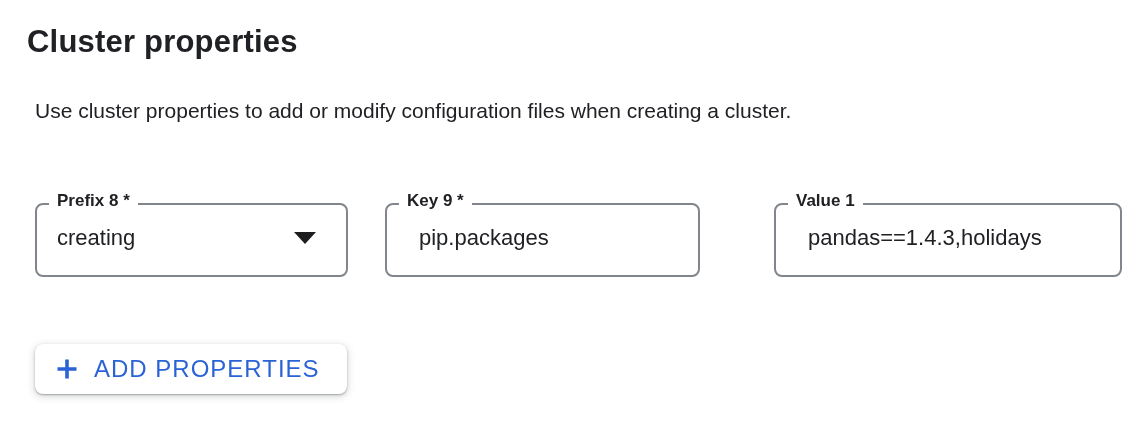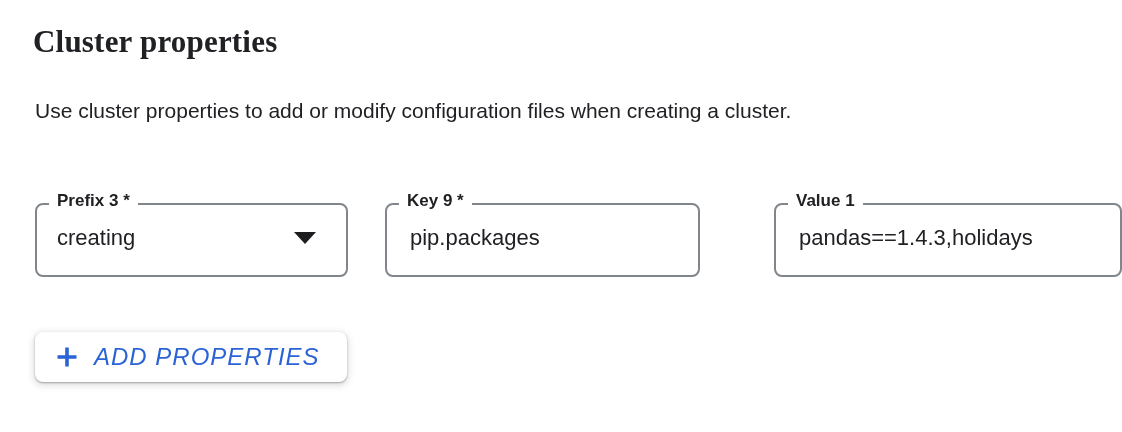--- a/index.html
+++ b/index.html
@@ -13,29 +13,28 @@
     color: var(--text-primary, #202124);
   }
   .stage {
     position: relative;
     width: 1122px;
     height: 432px;
     background: #ffffff;
   }
   .page-title {
     position: absolute;
-    left: 33px;
+    left: 27px;
     top: 22px;
     margin: 0;
     font-size: 31px;
     font-weight: 700;
     line-height: 40px;
     letter-spacing: 0.2px;
     color: var(--text-primary, #202124);
-    font-family: Liberation Serif, serif;
   }
   .page-description {
     position: absolute;
     left: 35px;
     top: 96px;
     margin: 0;
     font-size: 21px;
     font-weight: 400;
     line-height: 30px;
     color: var(--text-primary, #202124);
@@ -78,53 +77,52 @@
     white-space: nowrap;
   }
   .field input {
     position: absolute;
     left: 0; top: 0;
     width: 100%; height: 100%;
     box-sizing: border-box;
     border: none;
     outline: none;
     background: transparent;
-    padding: 0 14px 4px 23px;
+    padding: 0 14px 4px 32px;
     font-family: "Liberation Sans", sans-serif;
     font-size: 22px;
     color: var(--text-primary, #202124);
   }
   .dropdown-arrow {
     position: absolute;
     right: 30px;
     top: 50%;
     margin-top: -8px;
     width: 0;
     height: 0;
     border-left: 11px solid transparent;
     border-right: 11px solid transparent;
     border-top: 12px solid #1d1d1f;
   }
   .add-properties-button {
     position: absolute;
     left: 35px;
-    top: 332px;
+    top: 344px;
     width: 312px;
     height: 50px;
     box-sizing: border-box;
     display: flex;
     align-items: center;
     padding: 0 0 0 20px;
     background: #ffffff;
     border: none;
     border-radius: 8px;
     box-shadow: 0 1px 2px rgba(0,0,0,0.30), 0 2px 6px 2px rgba(60,64,67,0.15);
     cursor: pointer;
     font-family: "Liberation Sans", sans-serif;
-    font-style: italic;
   }
   .plus-icon {
     width: 24px;
     height: 24px;
     flex: 0 0 auto;
   }
   .add-properties-label {
     margin-left: 15px;
     font-size: 24px;
     font-weight: 500;
@@ -137,21 +135,21 @@
 </head>
 <body>
 
 <div class="stage">
 
   <h1 class="page-title">Cluster properties</h1>
 
   <p class="page-description">Use cluster properties to add or modify configuration files when creating a cluster.</p>
 
   <div class="field field-prefix" role="combobox">
-    <span class="field-label">Prefix 3 *</span>
+    <span class="field-label">Prefix 8 *</span>
     <span class="field-value-text">creating</span>
     <span class="dropdown-arrow"></span>
   </div>
 
   <div class="field field-key">
     <span class="field-label">Key 9 *</span>
     <input type="text" value="pip.packages" style="">
   </div>
 
   <div class="field field-value">

